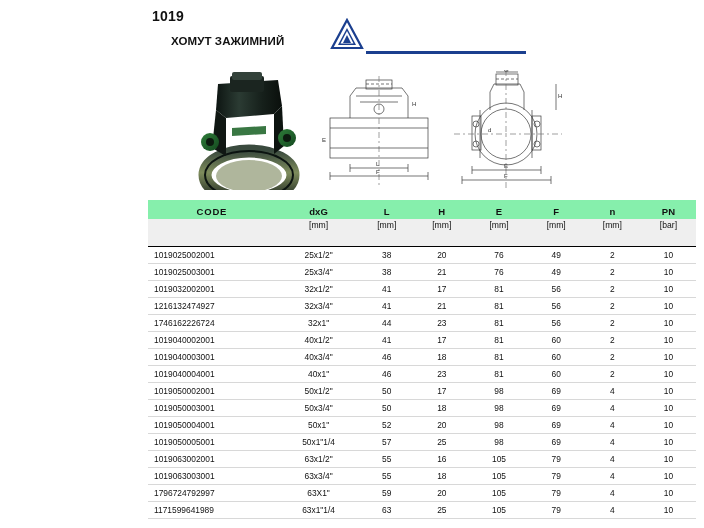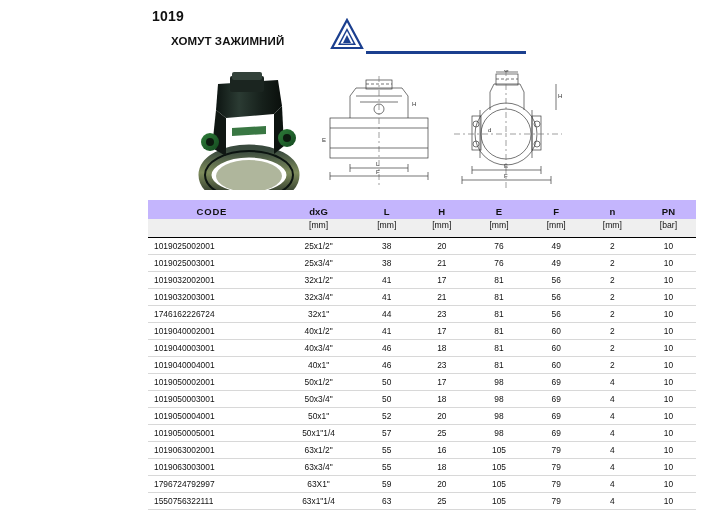--- a/index.html
+++ b/index.html
@@ -118,33 +118,33 @@
     top: 200px;
     width: 548px;
   }
   table.spec {
     border-collapse: collapse;
     width: 548px;
     font-size: 8.6px;
     color: #111;
   }
   table.spec thead tr.th-main th {
-    background: #c4b5fd;
+    background: #86efac;
     font-size: 9.5px;
     font-weight: bold;
     padding: 6px 2px 2px 2px;
     text-align: center;
     border: none;
     color: #111;
   }
   table.spec thead tr.th-units th {
     background: #efefef;
     font-size: 8.6px;
     font-weight: normal;
-    padding: 1px 2px 7px 2px;
+    padding: 1px 2px 16px 2px;
     text-align: center;
     border: none;
     color: #111;
   }
   table.spec thead tr.th-main th.code-col,
   table.spec thead tr.th-units th.code-col {
     text-align: center;
     padding-left: 0;
   }
   table.spec thead tr.th-main th.code-col {
@@ -374,21 +374,21 @@
             <td class="code-col">1019032002001</td>
             <td>32x1/2"</td>
             <td>41</td>
             <td>17</td>
             <td>81</td>
             <td>56</td>
             <td>2</td>
             <td>10</td>
           </tr>
           <tr>
-            <td class="code-col">1019032003001</td>
+            <td class="code-col">1216132474927</td>
             <td>32x3/4"</td>
             <td>41</td>
             <td>21</td>
             <td>81</td>
             <td>56</td>
             <td>2</td>
             <td>10</td>
           </tr>
           <tr>
             <td class="code-col">1746162226724</td>
@@ -494,21 +494,21 @@
             <td class="code-col">1796724792997</td>
             <td>63X1"</td>
             <td>59</td>
             <td>20</td>
             <td>105</td>
             <td>79</td>
             <td>4</td>
             <td>10</td>
           </tr>
           <tr>
-            <td class="code-col">1550756322111</td>
+            <td class="code-col">1171599641989</td>
             <td>63x1"1/4</td>
             <td>63</td>
             <td>25</td>
             <td>105</td>
             <td>79</td>
             <td>4</td>
             <td>10</td>
           </tr>
         </tbody>
     </table>

